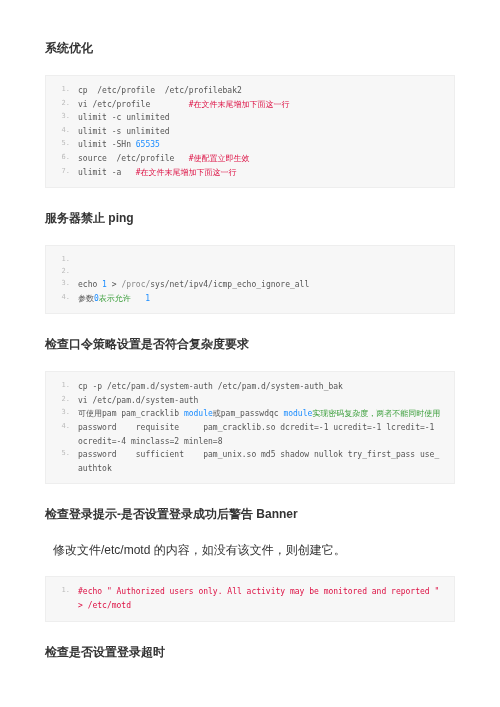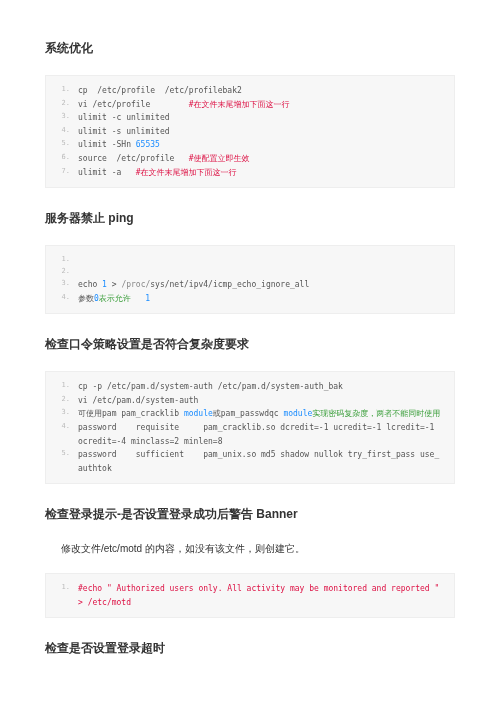--- a/index.html
+++ b/index.html
@@ -5,21 +5,21 @@
 body{margin:0;padding:40px 45px;font-family:"Microsoft YaHei","SimSun",sans-serif;background:#fff;width:500px;box-sizing:border-box;font-size:11px;color:#333}
 h3{font-size:12px;font-weight:bold;margin:0 0 18px 0}
 .block{background:#f7f7f7;border:1px solid #eee;padding:8px 10px;margin-bottom:22px;font-family:Consolas,Monaco,monospace;font-size:8px;line-height:1.7;color:#555}
 .row{display:flex}
 .ln{color:#bbb;width:14px;text-align:right;margin-right:8px;flex-shrink:0;font-size:7px}
 .code{white-space:pre-wrap;word-break:break-all}
 .num{color:#1a8cff}
 .path{color:#888}
 .red{color:#d14}
 .green{color:#3a9e3a}
-.para{font-size:10px;margin:0 0 16px 16px;line-height:1.6}
+.para{font-size:12px;margin:0 0 16px 8px;line-height:1.6}
 </style>
 </head>
 <body>
 
 <div id="content">
     <h3>系统优化</h3>
     <div class="block">
       <div class="row">
         <span class="ln">1.</span>
         <span class="code"><span>cp  /etc/profile  /etc/profilebak2</span></span>

